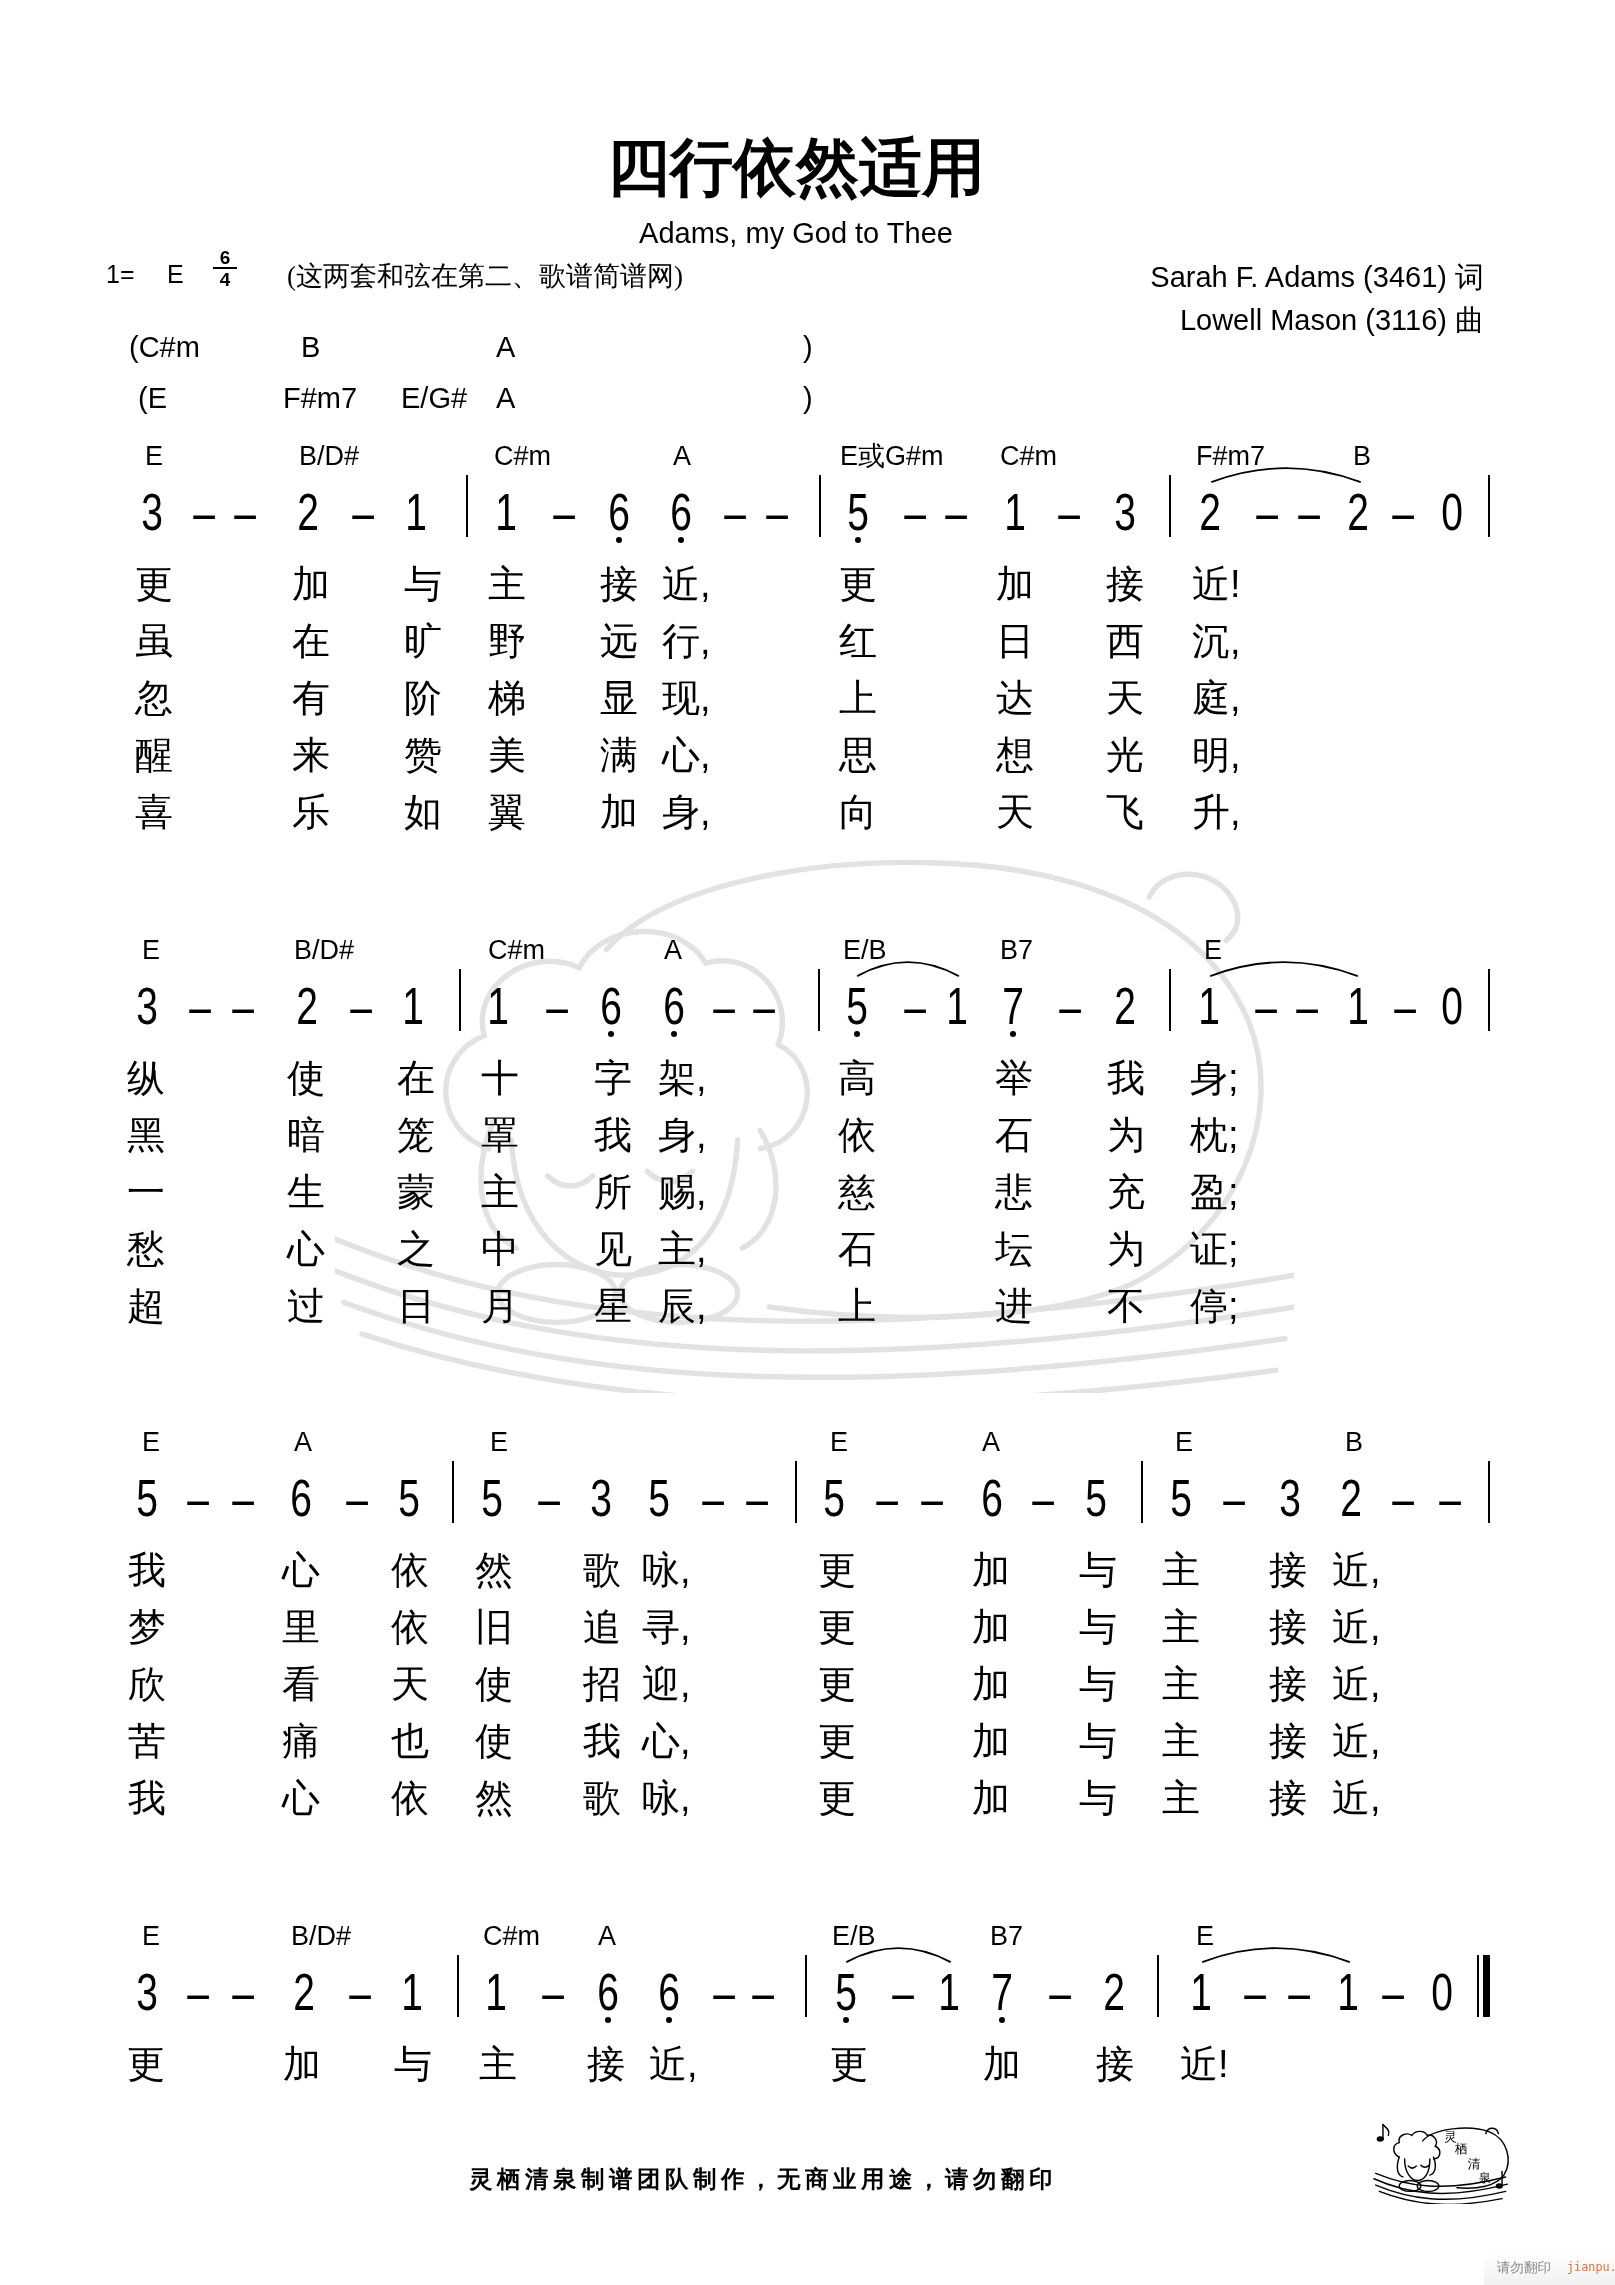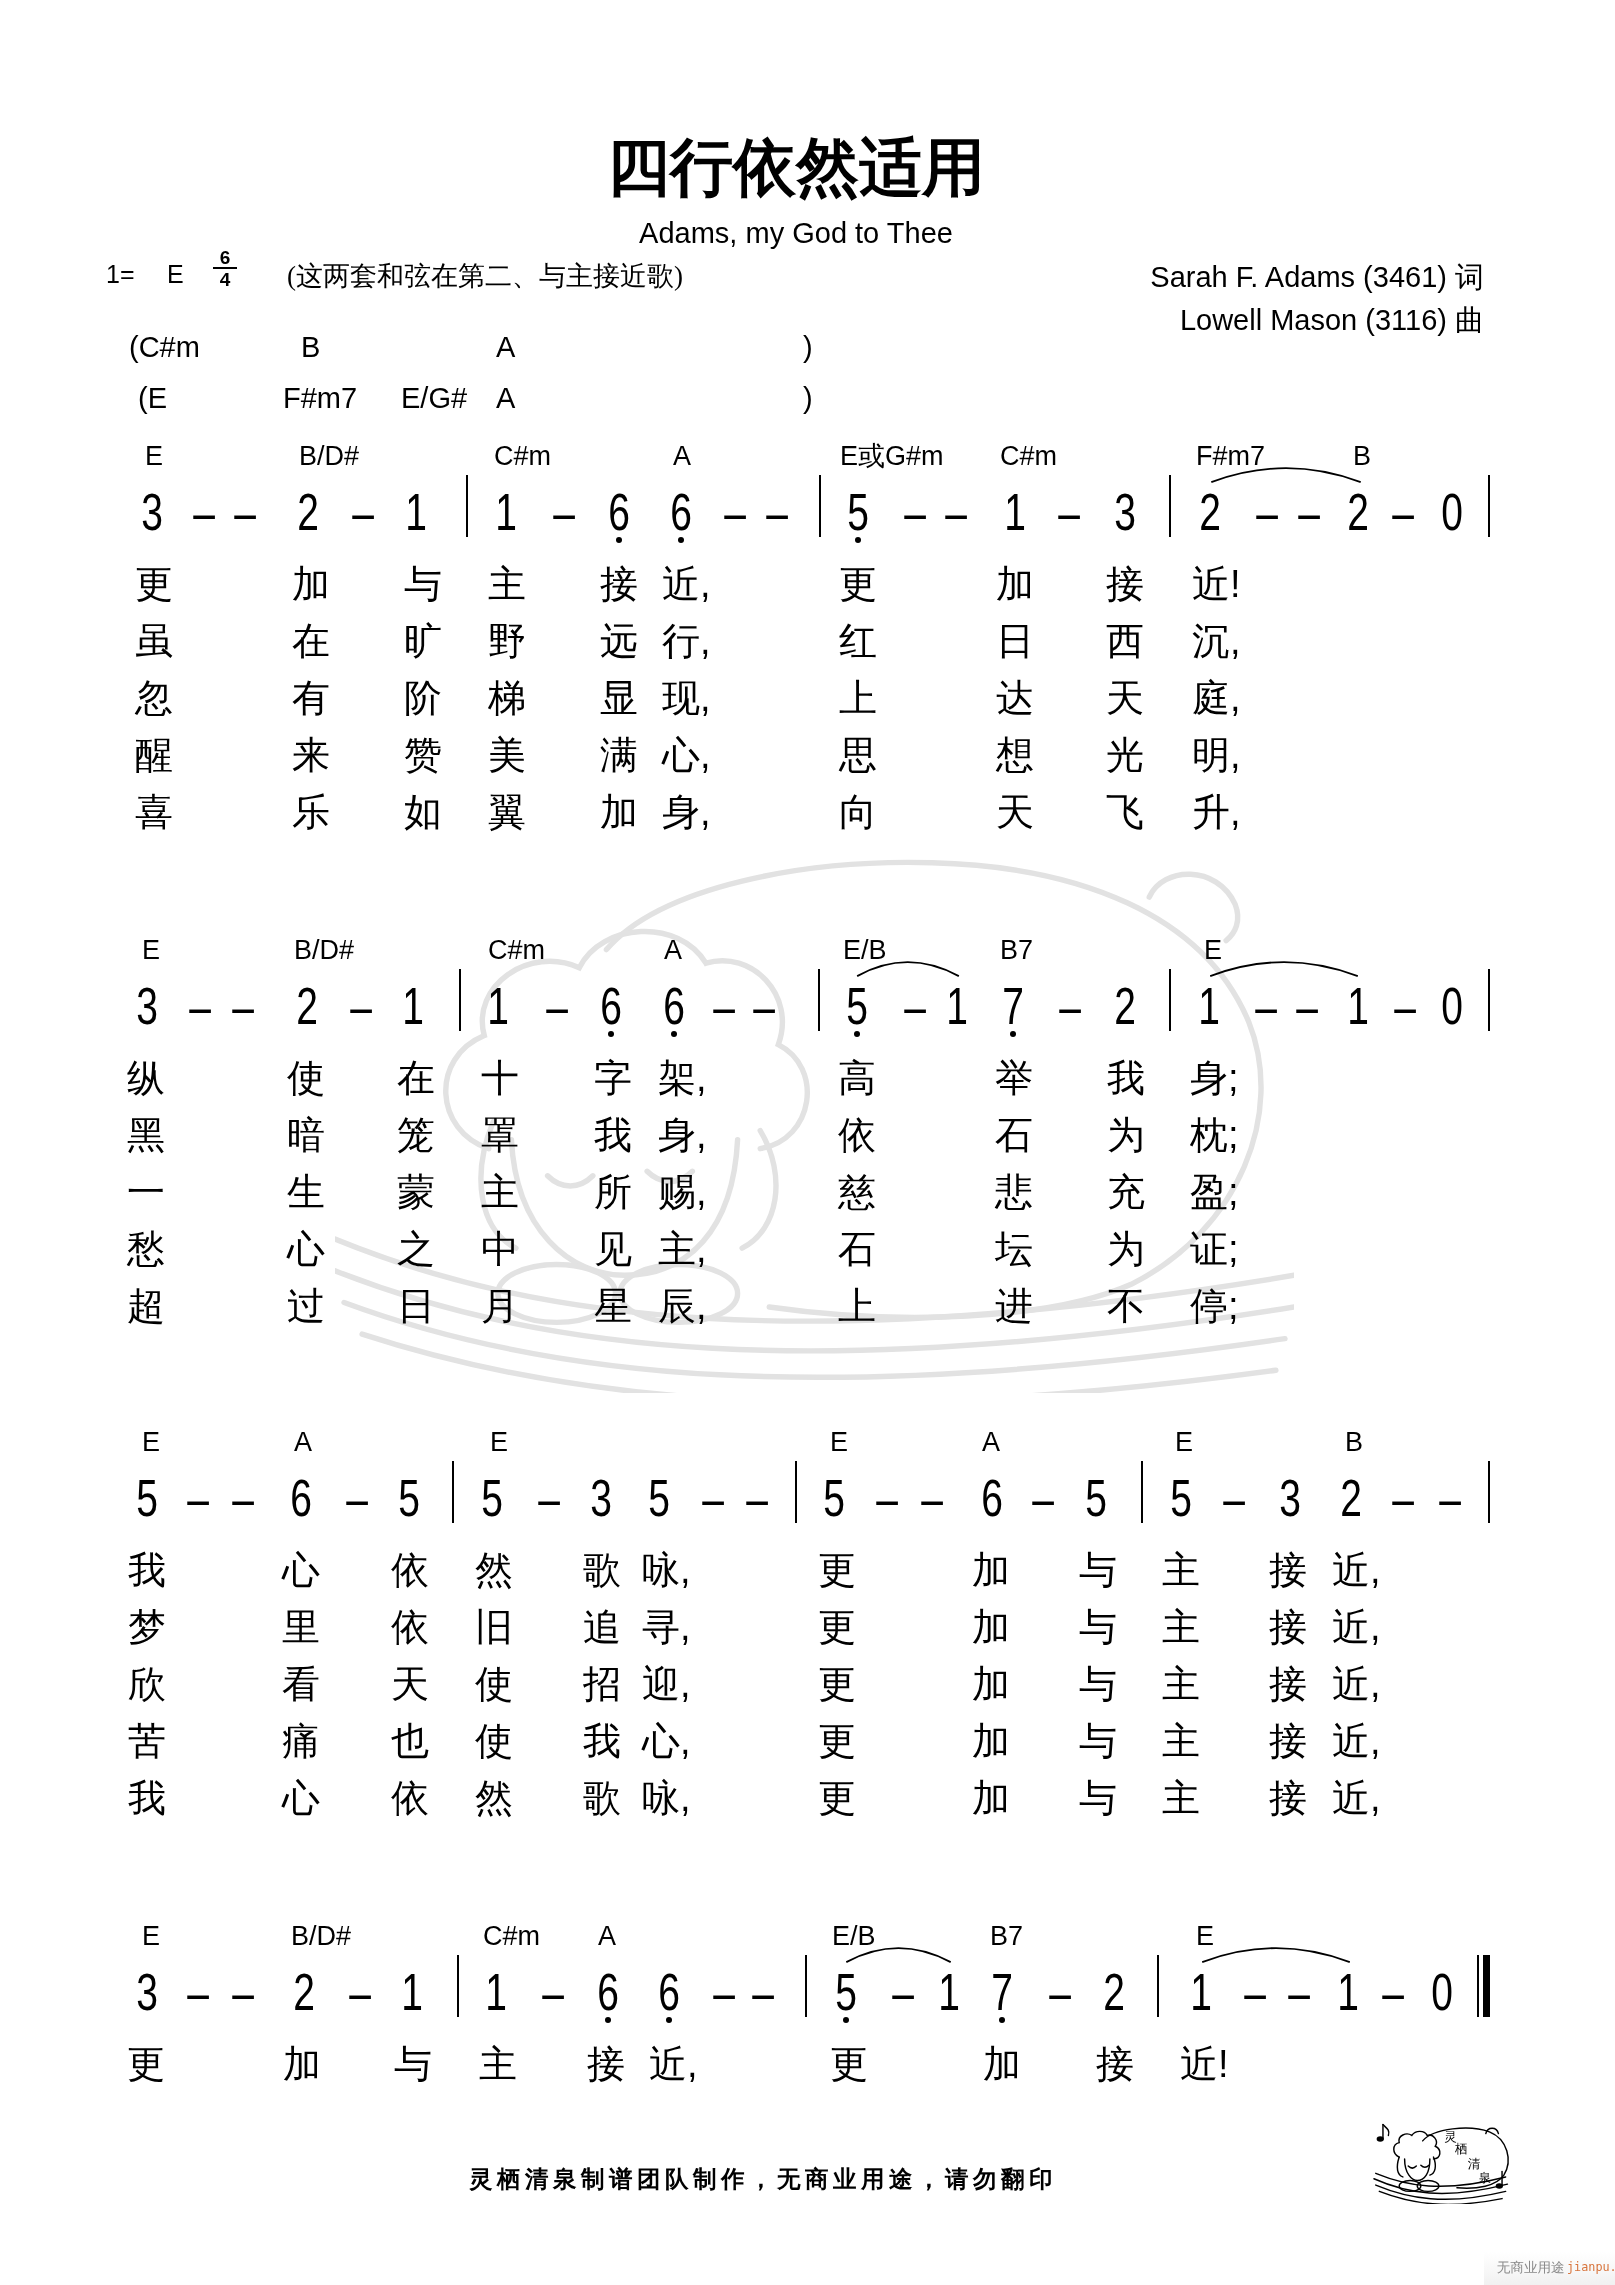--- a/index.html
+++ b/index.html
@@ -58,21 +58,21 @@
   </g>
 </svg>
 
 <div class="abs title">四行依然适用</div>
 <div class="abs subtitle">Adams, my God to Thee</div>
 <div class="abs key-label">1=</div>
 <div class="abs key-tonic">E</div>
 <div class="abs ts-top">6</div>
 <div class="ts-line"></div>
 <div class="abs ts-bot">4</div>
-<div class="abs chord-note">(这两套和弦在第二、与主接近歌)</div>
+<div class="abs chord-note">(这两套和弦在第二、歌谱简谱网)</div>
 <div class="abs credit" style="top:277px">Sarah F. Adams (3461) 词</div>
 <div class="abs credit" style="top:320px">Lowell Mason (3116) 曲</div>
 
 <div class="abs alt" style="left:129px;top:347px">(C#m</div>
 <div class="abs alt" style="left:301px;top:347px">B</div>
 <div class="abs alt" style="left:496px;top:347px">A</div>
 <div class="abs alt" style="left:803px;top:347px">)</div>
 <div class="abs alt" style="left:138px;top:398px">(E</div>
 <div class="abs alt" style="left:283px;top:398px">F#m7</div>
 <div class="abs alt" style="left:401px;top:398px">E/G#</div>
@@ -473,16 +473,16 @@
   </g>
   <ellipse cx="11" cy="20" rx="4" ry="3" fill="#000"></ellipse>
   <ellipse cx="143" cy="72" rx="4" ry="3" fill="#000"></ellipse>
   <text x="82" y="22" font-size="14">灵</text>
   <text x="94" y="36" font-size="14">栖</text>
   <text x="108" y="52" font-size="14">清</text>
   <text x="120" y="68" font-size="14">泉</text>
 </svg>
 
 <div class="site">
-  <span class="site-cn">无商业用途</span>
+  <span class="site-cn">请勿翻印</span>
   <span class="site-en">jianpu.cn</span>
 </div>
 
 
 </body></html>

